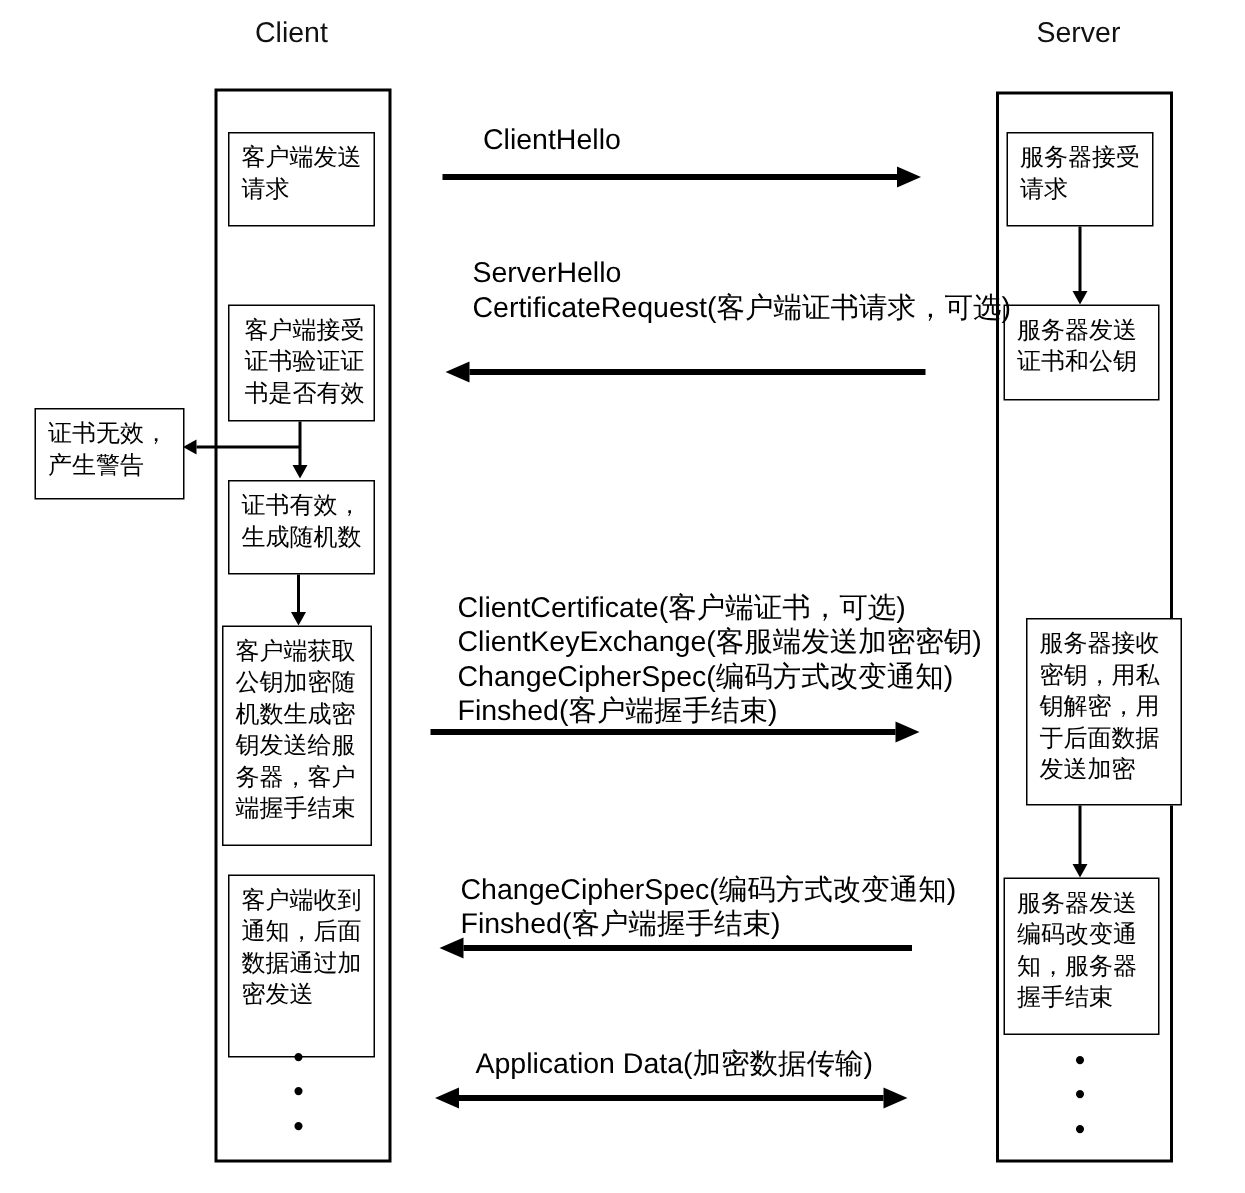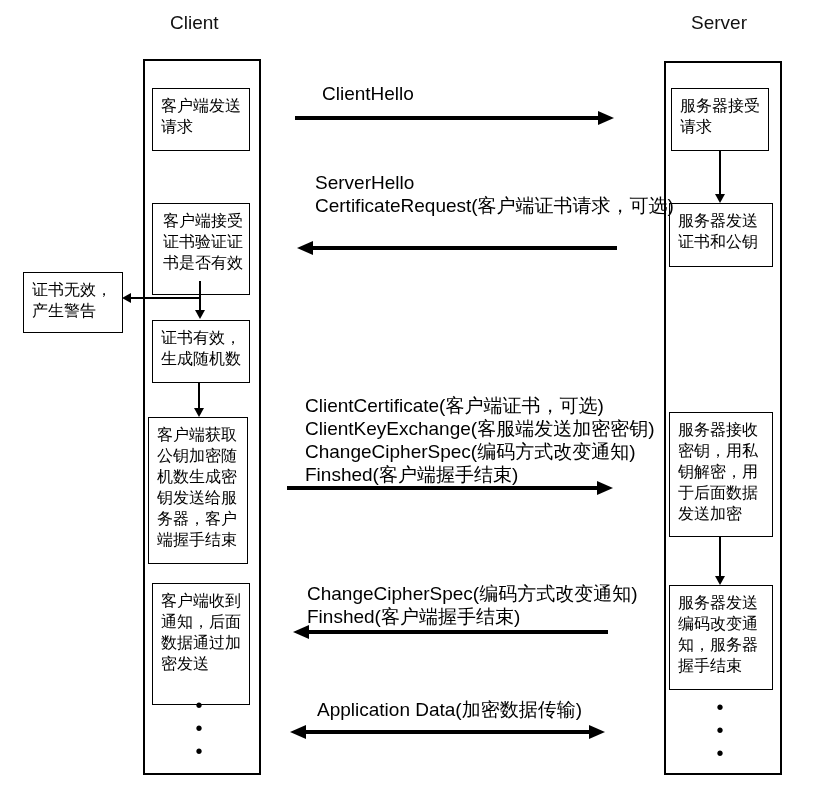--- a/index.html
+++ b/index.html
@@ -56,21 +56,21 @@
 <div class="canvas">
 
   <div class="title" style="left:170px; top:12px;">Client</div>
   <div class="title" style="left:691px; top:12px;">Server</div>
 
   <div class="lifeline" style="left:143px; top:59px; width:118px; height:716px;"></div>
   <div class="lifeline" style="left:664px; top:61px; width:118px; height:714px;"></div>
 
   <div class="node" style="left:152px; top:88px;  width:98px;  height:63px;">客户端发送
 请求</div>
-  <div class="node" style="left:152px; top:203px; width:98px;  height:92px;padding-left:10px;">客户端接受
+  <div class="node" style="left:152px; top:203px; width:98px;  height:78px;padding-left:10px;">客户端接受
 证书验证证
 书是否有效</div>
   <div class="node" style="left:148px; top:417px; width:100px; height:147px;">客户端获取
 公钥加密随
 机数生成密
 钥发送给服
 务器，客户
 端握手结束</div>
   <div class="node" style="left:152px; top:320px; width:98px;  height:63px;">证书有效，
 生成随机数</div>
@@ -79,21 +79,21 @@
 数据通过加
 密发送</div>
 
   <div class="node" style="left:23px; top:272px; width:100px; height:61px;">证书无效，
 产生警告</div>
 
   <div class="node" style="left:671px; top:88px;  width:98px;  height:63px;">服务器接受
 请求</div>
   <div class="node" style="left:669px; top:203px; width:104px; height:64px;">服务器发送
 证书和公钥</div>
-  <div class="node" style="left:669px; top:412px; width:104px; height:125px;">服务器接收
+  <div class="node" style="left:684px; top:412px; width:104px; height:125px;">服务器接收
 密钥，用私
 钥解密，用
 于后面数据
 发送加密</div>
   <div class="node" style="left:669px; top:585px; width:104px; height:105px;">服务器发送
 编码改变通
 知，服务器
 握手结束</div>
 
   <div class="vbar" style="left:199px; top:281px; height:30px;"></div>

